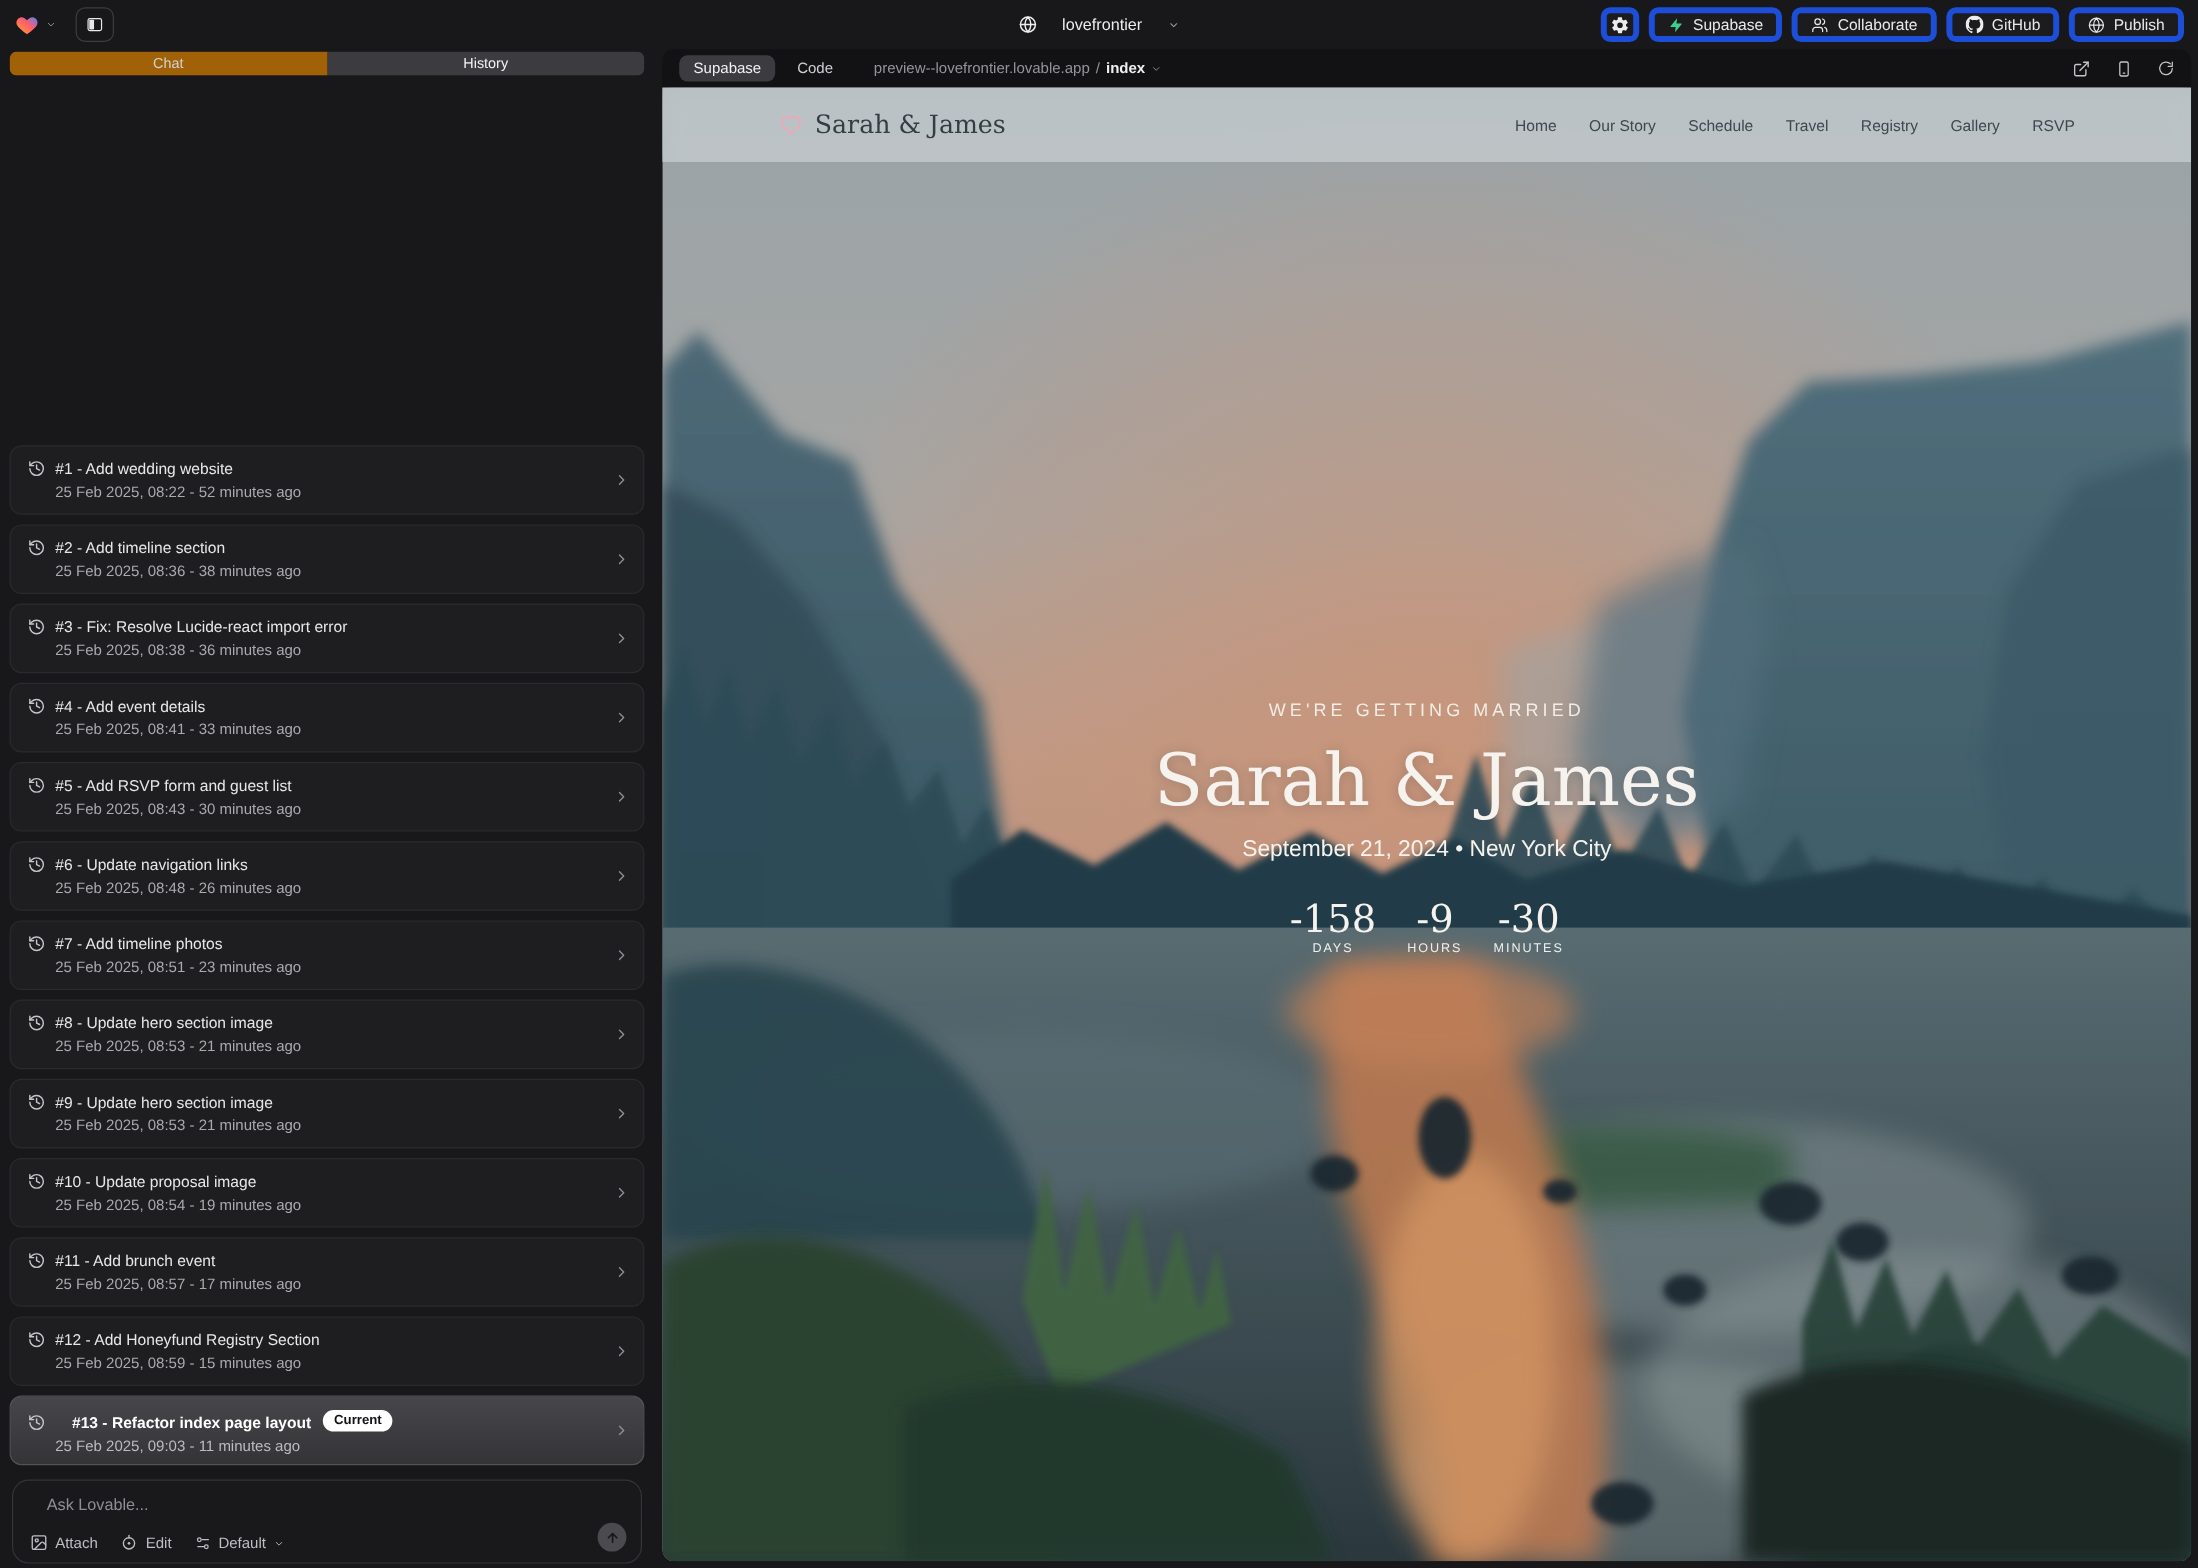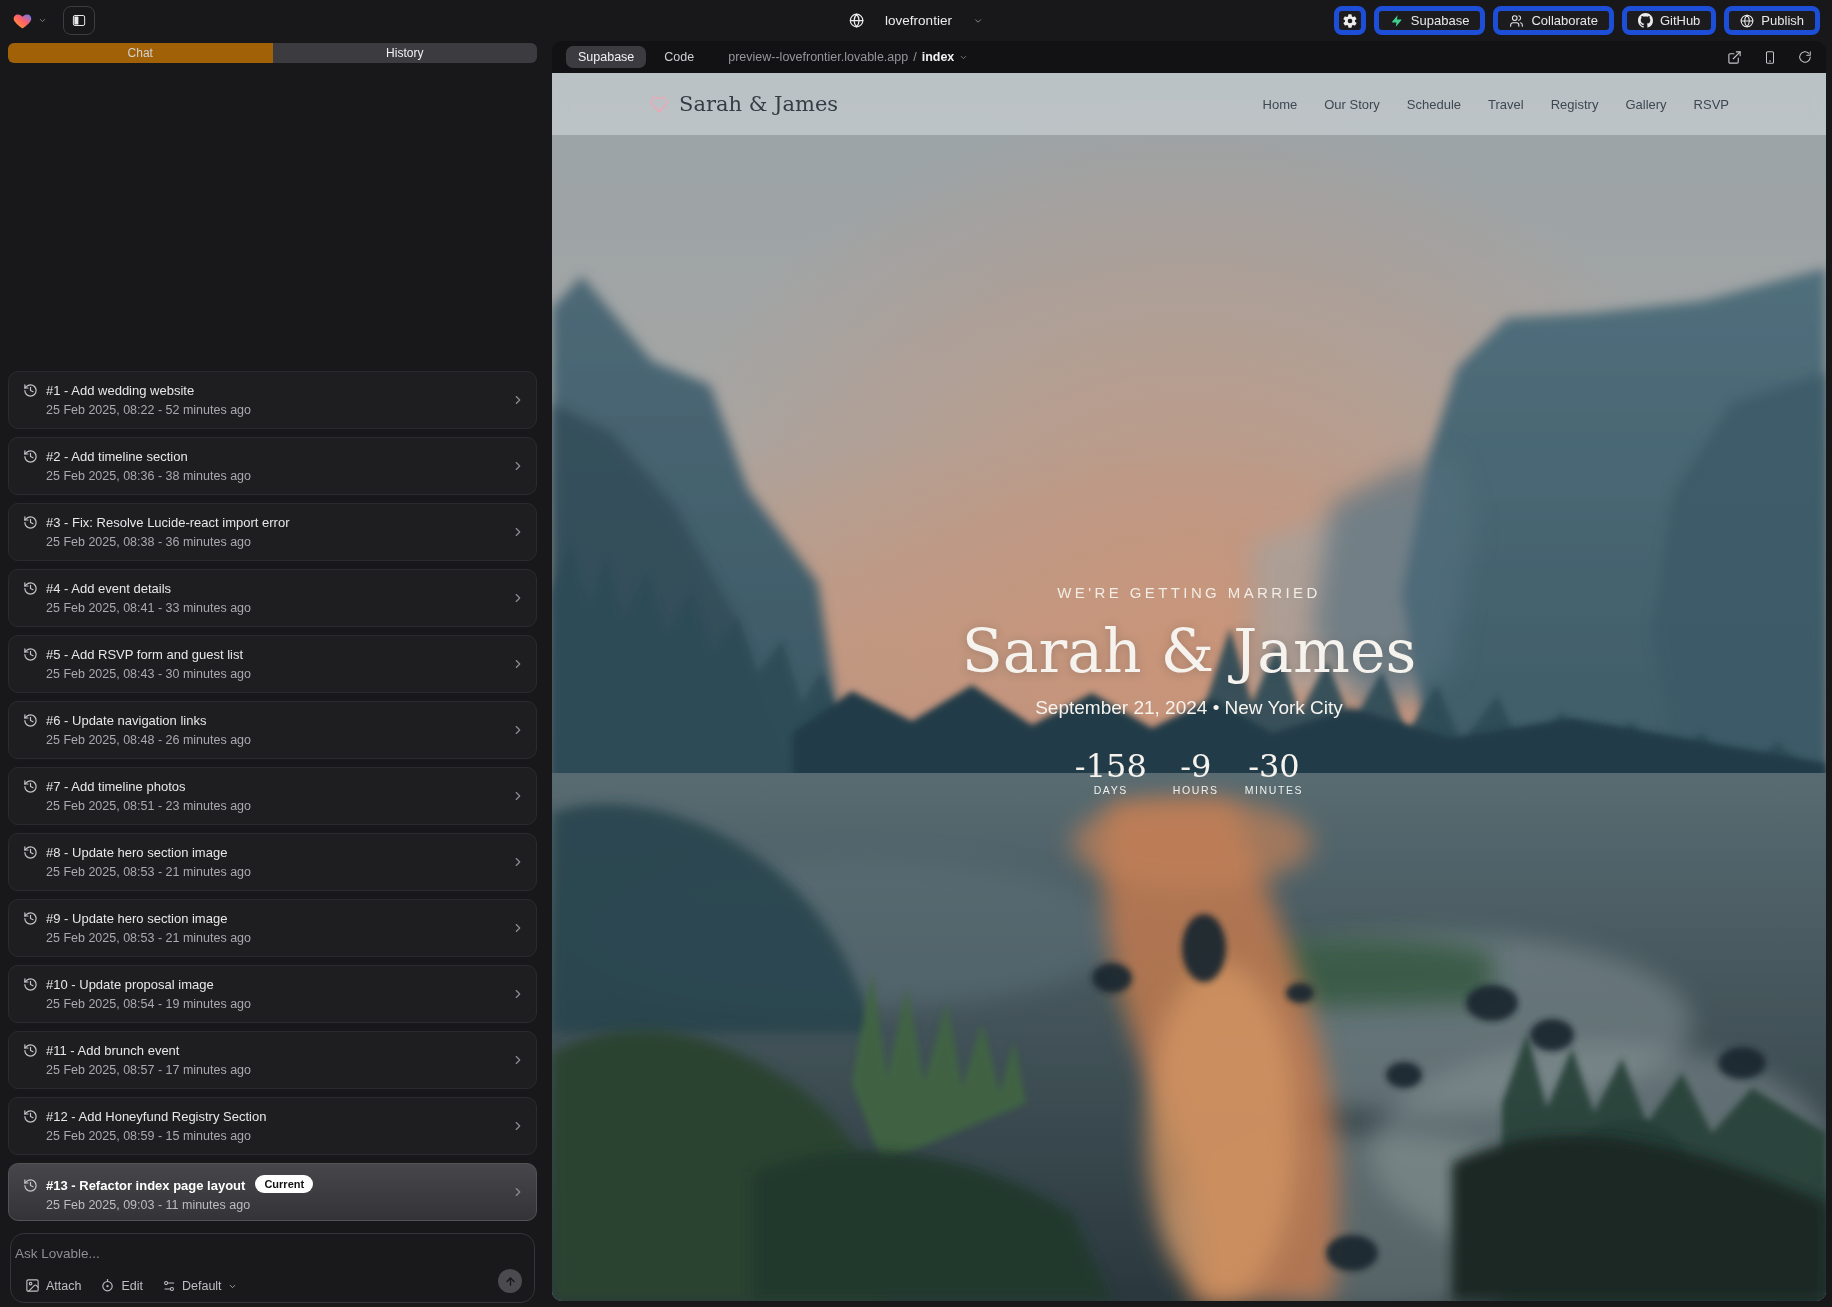--- a/index.html
+++ b/index.html
@@ -24,25 +24,25 @@
   .seg-tab { flex:1; display:flex; align-items:center; justify-content:center; font-size:12px; color:#d2d2d5; background:#a16207; }
   .seg-tab.active { background:#3c3c40; color:#f2f2f4; }
   .hist { flex:1; display:flex; flex-direction:column; justify-content:flex-end; padding:0 8px 6px 8px; overflow:hidden; }
   .card { height:58px; margin-top:8px; border:1px solid #2b2b2f; background:#1e1e21; border-radius:10px; padding:11px 34px 0 14px; position:relative; }
   .card .row1 { display:flex; align-items:flex-end; gap:8px; }
   .card .hicon { color:#c6c6ca; flex:0 0 auto; }
   .card .title { font-size:13px; color:#e7e7e9; white-space:nowrap; }
   .card .meta { margin:5px 0 0 23px; font-size:12.5px; color:#a9a9ae; white-space:nowrap; }
   .card .chev { position:absolute; right:11px; top:50%; transform:translateY(-50%); color:#8d8d93; }
   .card.current { background:linear-gradient(180deg,#47474b,#343437); border-color:#525257; }
-  .card.current .title { color:#ffffff; font-weight:bold; }
+  .card.current .title { color:#ffffff; font-weight:bold;margin-left:14px; }
   .card.current .meta { color:#bcbcc0; }
   .badge { display:inline-block; background:#ffffff; color:#121214; font-size:11px; font-weight:bold; padding:2.5px 9px; border-radius:999px; line-height:1.2; }
   .card .badge { margin-left:2px; }
-  .composer { margin:6px 10px 4px 10px; height:70px; border:1px solid #343439; background:#19191c; border-radius:14px; position:relative; padding:12px 4px; }
+  .composer { margin:6px 10px 4px 10px; height:70px; border:1px solid #343439; background:#19191c; border-radius:14px; position:relative; padding:12px 28px; }
   .composer .ph { font-size:13.5px; color:#8e8e94; }
   .c-row { position:absolute; left:14px; right:12px; bottom:9px; display:flex; align-items:flex-end; gap:19px; color:#bfbfc3; font-size:12.5px; }
   .c-item { display:flex; align-items:center; gap:6px; }
   .send { margin-left:auto; width:24px; height:24px; border-radius:50%; background:#4a4a4f; color:#17171a; display:flex; align-items:center; justify-content:center; }
 
   
   .pane { position:absolute; left:552px; top:41px; right:6px; bottom:6px; background:#121214; border-radius:10px; overflow:hidden; display:flex; flex-direction:column; }
   .pbar { height:32px; display:flex; align-items:center; padding:0 14px; gap:6px; }
   .ptab { padding:4px 12px; border-radius:7px; font-size:12.5px; color:#cfcfd3; background:transparent; }
   .ptab.active { background:#3b3b40; color:#f2f2f4; }

